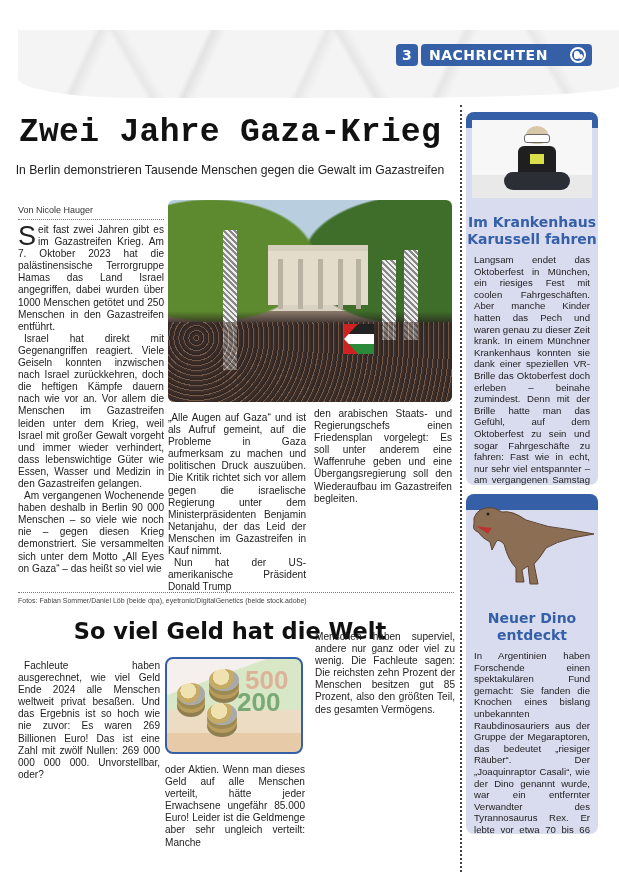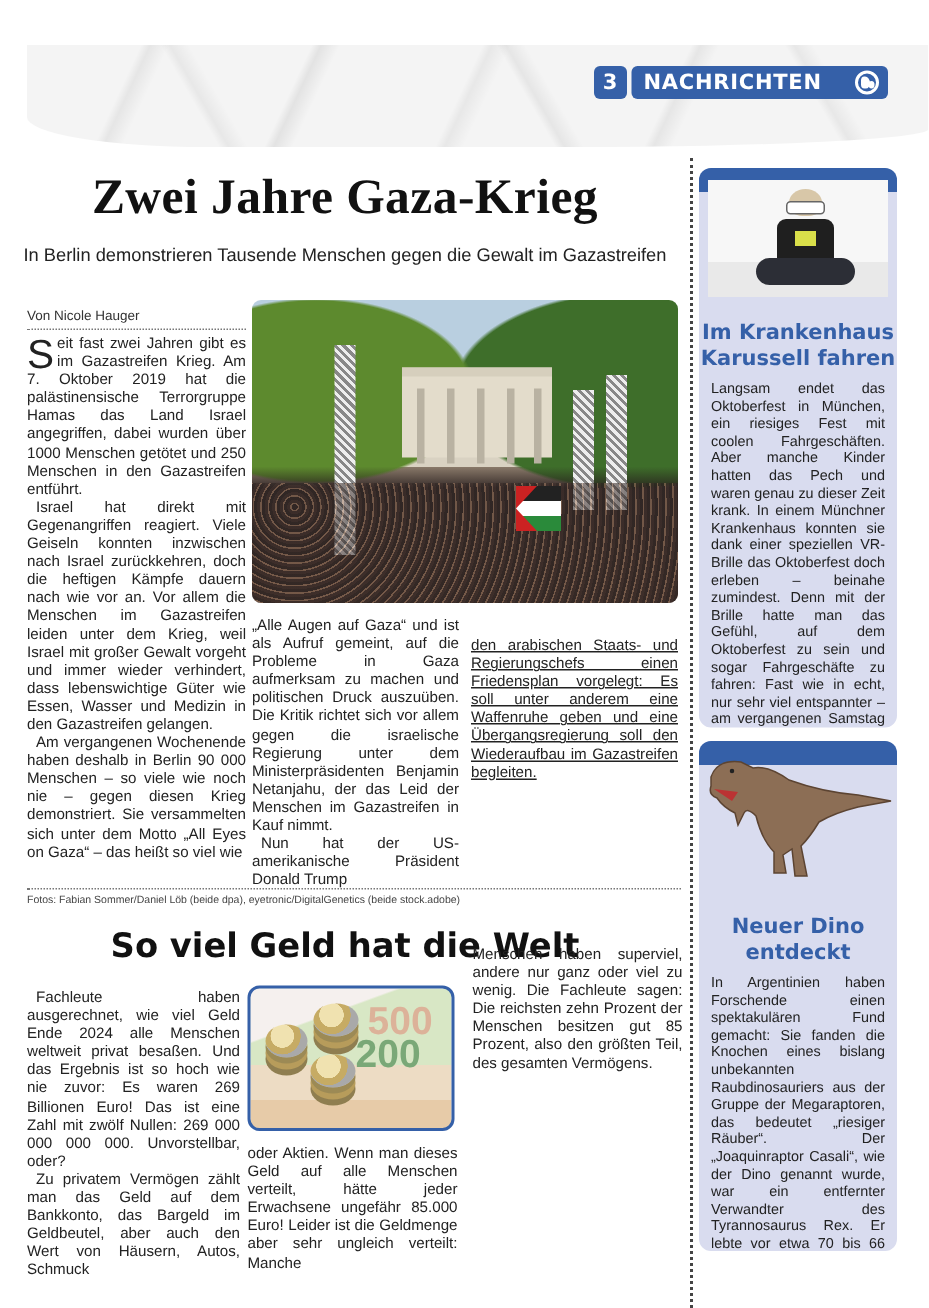--- a/index.html
+++ b/index.html
@@ -22,21 +22,21 @@
     font-family: "DejaVu Sans", sans-serif; font-size: 14px; line-height: 22px; letter-spacing: 0.5px;
   }
   .section-num { width: 22px; text-align: center; }
   .section-name { padding: 0 6px 0 8px; display: flex; align-items: center; gap: 22px; }
   .globe { width: 16px; height: 16px; border-radius: 50%; border: 2px solid #fff; position: relative; overflow: hidden; }
   .globe::before { content: ""; position: absolute; left: 2px; top: 2px; width: 6px; height: 8px; background: #fff; border-radius: 40% 60% 50% 40%; }
   .globe::after { content: ""; position: absolute; right: 1px; top: 5px; width: 4px; height: 5px; background: #fff; border-radius: 50%; }
 
   .main-title {
     position: absolute; top: 114px; left: 0; width: 460px; text-align: center;
-    font-family: Liberation Serif, serif; font-weight: bold; font-size: 33px; color: #111; letter-spacing: 0.3px;
+    font-family: Liberation Mono, monospace; font-weight: bold; font-size: 33px; color: #111; letter-spacing: 0.3px;
   }
   .subtitle { position: absolute; top: 163px; left: 0; width: 460px; text-align: center; font-size: 12.2px; color: #222; }
 
   .byline { position: absolute; top: 205px; left: 18px; width: 146px; font-size: 9px; color: #333; padding-bottom: 4px; border-bottom: 1px dotted #777; }
 
   .col { position: absolute; font-size: 10.1px; line-height: 12.1px; text-align: justify; color: #222; }
   .col p { text-indent: 6px; }
   .col p.first { text-indent: 0; }
   .dropcap { float: left; font-size: 27px; line-height: 22px; margin: 1px 2px 0 0; font-weight: normal; }
   .sig { font-style: italic; }
@@ -101,21 +101,21 @@
     <span class="globe"></span>
   </div>
 </div>
 
 <h1 class="main-title">Zwei Jahre Gaza-Krieg</h1>
 <div class="subtitle">In Berlin demonstrieren Tausende Menschen gegen die Gewalt im Gazastreifen</div>
 
 <div class="byline">Von Nicole Hauger</div>
 
 <div class="col" style="left:18px; top:224px; width:146px;">
-  <p class="first"><span class="dropcap">S</span><span>eit fast zwei Jahren gibt es im Gazastreifen Krieg. Am 7. Oktober 2019 hat die palästinensische Terrorgruppe Hamas das Land Israel angegriffen, dabei wurden über 1000 Menschen getötet und 250 Menschen in den Gazastreifen entführt.</span></p>
+  <p class="first"><span class="dropcap">S</span><span>eit fast zwei Jahren gibt es im Gazastreifen Krieg. Am 7. Oktober 2023 hat die palästinensische Terrorgruppe Hamas das Land Israel angegriffen, dabei wurden über 1000 Menschen getötet und 250 Menschen in den Gazastreifen entführt.</span></p>
   <p>Israel hat direkt mit Gegenangriffen reagiert. Viele Geiseln konnten inzwischen nach Israel zurückkehren, doch die heftigen Kämpfe dauern nach wie vor an. Vor allem die Menschen im Gazastreifen leiden unter dem Krieg, weil Israel mit großer Gewalt vorgeht und immer wieder verhindert, dass lebenswichtige Güter wie Essen, Wasser und Medizin in den Gazastreifen gelangen.</p>
   <p>Am vergangenen Wochenende haben deshalb in Berlin 90 000 Menschen – so viele wie noch nie – gegen diesen Krieg demonstriert. Sie versammelten sich unter dem Motto „All Eyes on Gaza“ – das heißt so viel wie</p>
 </div>
 
 <div class="photo-demo">
   <div class="gate">
       <i style="left:10px"></i>
       <i style="left:30px"></i>
       <i style="left:50px"></i>
       <i style="left:70px"></i>
@@ -126,31 +126,30 @@
   <div class="tower" style="left:236px; top:50px; height:90px;"></div>
   <div class="crowd"></div>
   <div class="flag" style="left:176px; top:124px;"></div>
 </div>
 
 <div class="col" style="left:168px; top:412px; width:138px;">
   <p class="first">„Alle Augen auf Gaza“ und ist als Aufruf gemeint, auf die Probleme in Gaza aufmerksam zu machen und politischen Druck auszuüben. Die Kritik richtet sich vor allem gegen die israelische Regierung unter dem Ministerpräsidenten Benjamin Netanjahu, der das Leid der Menschen im Gazastreifen in Kauf nimmt.</p>
   <p>Nun hat der US-amerikanische Präsident Donald Trump</p>
 </div>
 
-<div class="col" style="left:314px; top:425px; width:138px;text-decoration:underline;">
+<div class="col" style="left:314px; top:408px; width:138px;">
   <p class="first">den arabischen Staats- und Regierungschefs einen Friedensplan vorgelegt: Es soll unter anderem eine Waffenruhe geben und eine Übergangsregierung soll den Wiederaufbau im Gazastreifen begleiten.</p>
 </div>
 
 <div class="credit">Fotos: Fabian Sommer/Daniel Löb (beide dpa), eyetronic/DigitalGenetics (beide stock.adobe)</div>
 
 <h2 class="title2">So viel Geld hat die Welt</h2>
 
 <div class="col" style="left:18px; top:660px; width:142px;">
   <p>Fachleute haben ausgerechnet, wie viel Geld Ende 2024 alle Menschen weltweit privat besaßen. Und das Ergebnis ist so hoch wie nie zuvor: Es waren 269 Billionen Euro! Das ist eine Zahl mit zwölf Nullen: 269 000 000 000 000. Unvorstellbar, oder?</p>
-  <p>Zu privatem Vermögen zählt man das Geld auf dem Bankkonto, das Bargeld im Geldbeutel, aber auch den Wert von Häusern, Autos, Schmuck</p>
 </div>
 
 <div class="photo-money">
   <span class="note-text" style="left:78px; top:6px; opacity:0.6; color:#e08f7c;">500</span>
   <span class="note-text" style="left:70px; top:28px;">200</span>
   <div class="coin" style="left:10px; top:24px; width:28px; height:22px;"></div>
   <div class="coin" style="left:42px; top:10px; width:30px; height:22px;"></div>
   <div class="coin" style="left:40px; top:44px; width:30px; height:22px;"></div>
 </div>
 

